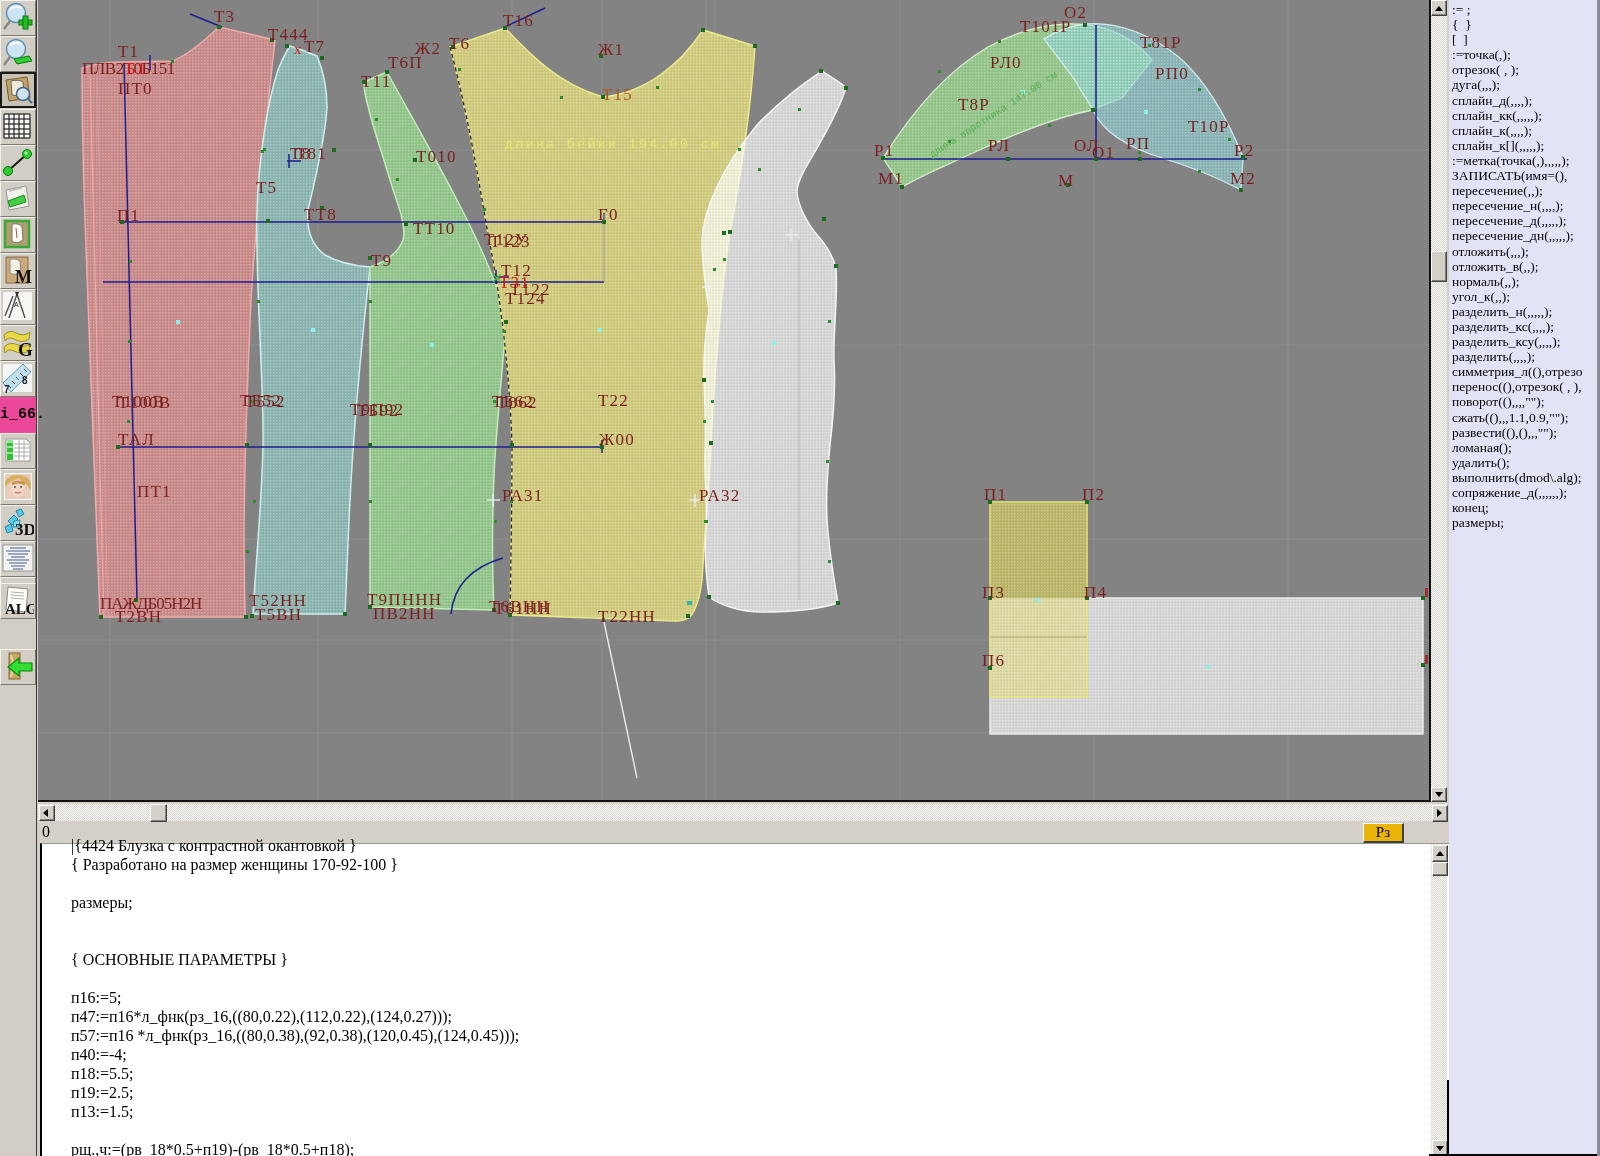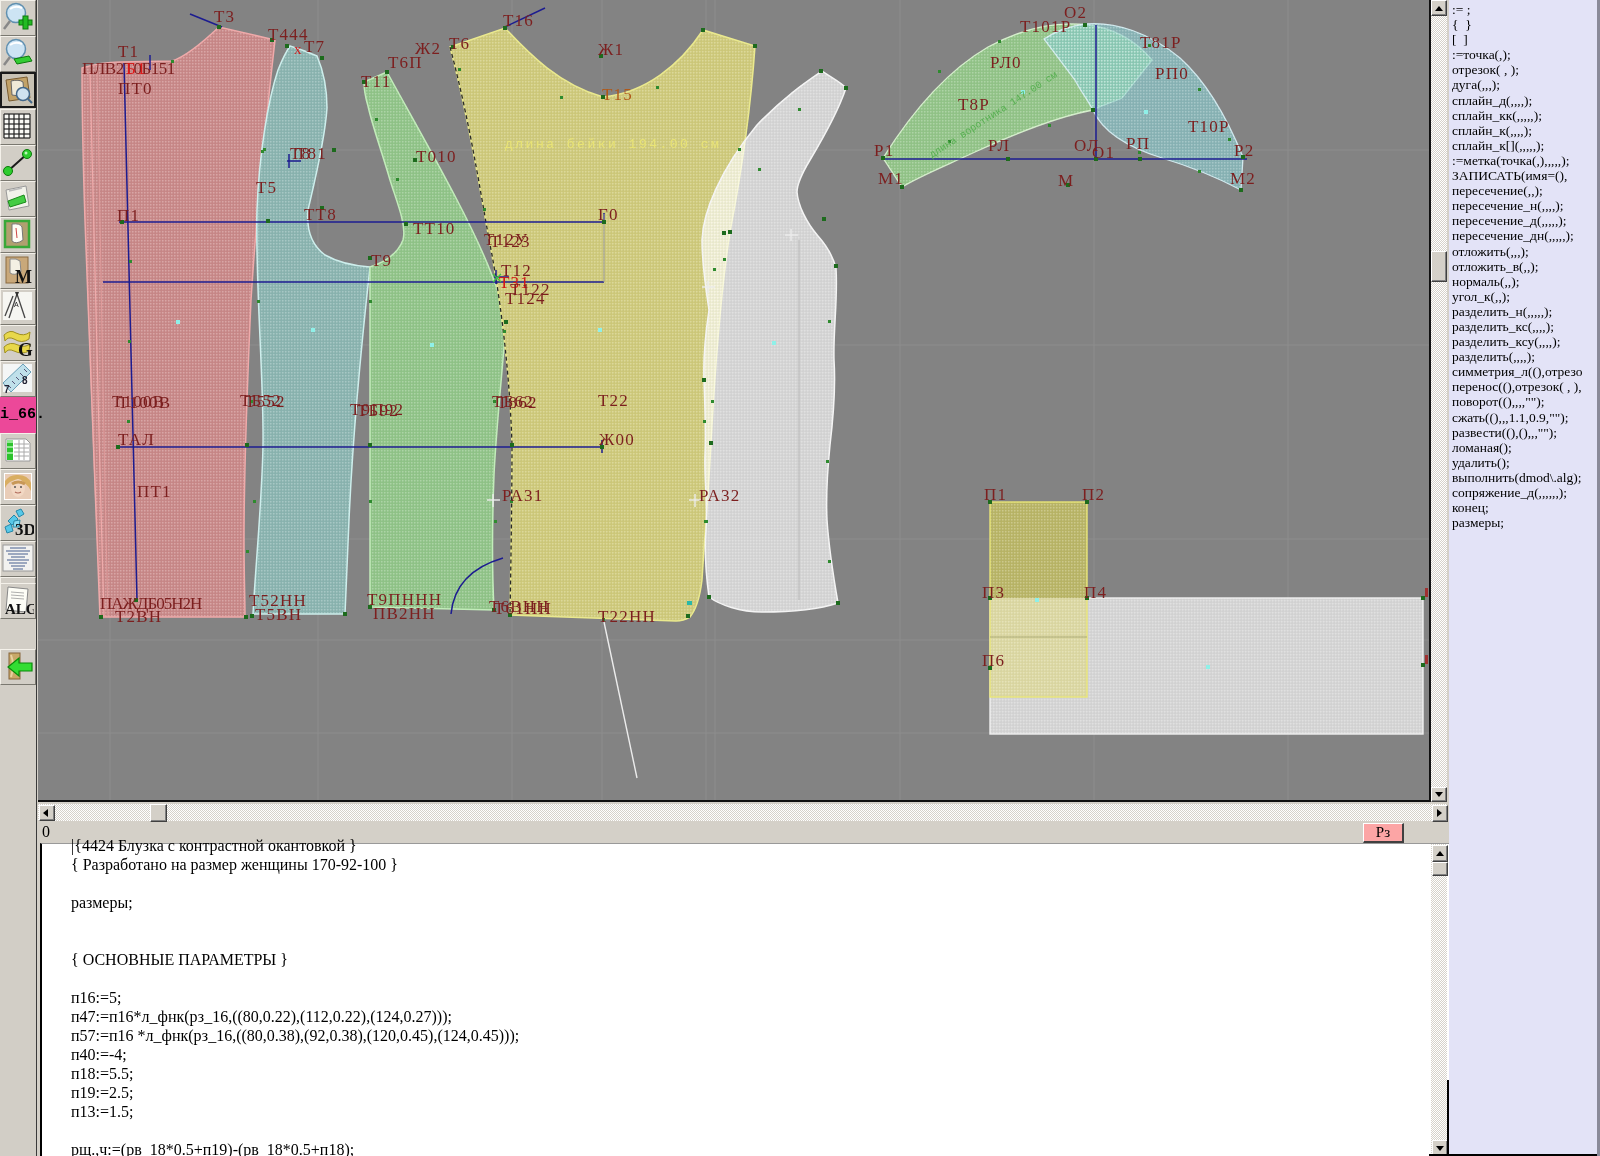--- a/index.html
+++ b/index.html
@@ -16,21 +16,21 @@
 
 #canvas{left:38px;top:0;width:1391px;height:800px;background:#838383;border-right:2px solid #101010;border-bottom:2px solid #101010;}
 
 .sbtrack{background-image:repeating-conic-gradient(#ffffff 0 25%,#d6d2ca 0 50%);background-size:2px 2px;}
 .sbbtn{position:absolute;background:#d4d0c8;border-top:1px solid #ffffff;border-left:1px solid #ffffff;border-bottom:1px solid #404040;border-right:1px solid #404040;box-shadow:inset -1px -1px 0 #808080;}
 .sbthumb{position:absolute;background:#d4d0c8;border-top:1px solid #ffffff;border-left:1px solid #ffffff;border-bottom:1px solid #404040;border-right:1px solid #404040;box-shadow:inset -1px -1px 0 #808080;}
 .arr{position:absolute;width:0;height:0;}
 
 #zerorow{left:38px;top:822px;width:1409px;height:21px;background:#d4d0c8;
  font-family:"Liberation Serif",serif;font-size:16px;color:#000;}
-.rbtn{position:absolute;top:1px;height:17px;background:#fca5a5;border-top:1px solid #ffffff;border-left:1px solid #ffffff;border-bottom:2px solid #404040;border-right:2px solid #404040;
+.rbtn{position:absolute;top:1px;height:17px;background:#eab308;border-top:1px solid #ffffff;border-left:1px solid #ffffff;border-bottom:2px solid #404040;border-right:2px solid #404040;
  font-family:"Liberation Serif",serif;font-size:15px;text-align:center;line-height:17px;}
 
 #memo{left:40px;top:843px;width:1389px;height:313px;background:#ffffff;border-left:2px solid #000;border-top:1px solid #999;padding-left:24px;}
 #memo pre{margin:-8px 0 0 0;padding:0 0 0 5px;font-family:"Liberation Serif",serif;font-size:16px;line-height:19px;color:#000;}
 
 #rpanel{left:1449px;top:0;width:148px;height:1156px;background:#e3e3f7;}
 #rpanel pre{margin:0;padding:2px 0 0 3px;font-family:"Liberation Serif",serif;font-size:13.5px;line-height:15.1px;color:#000;}
 #redge{left:1597px;top:0;width:3px;height:1156px;background:#8a8a99;}
 </style>
 </head>

